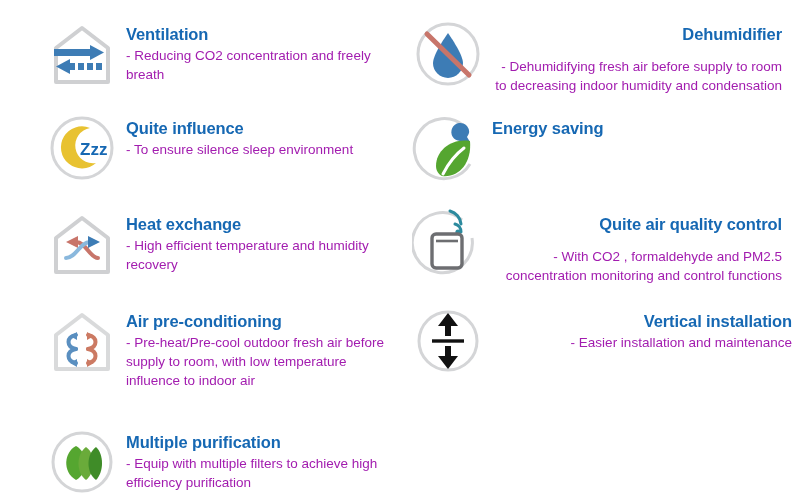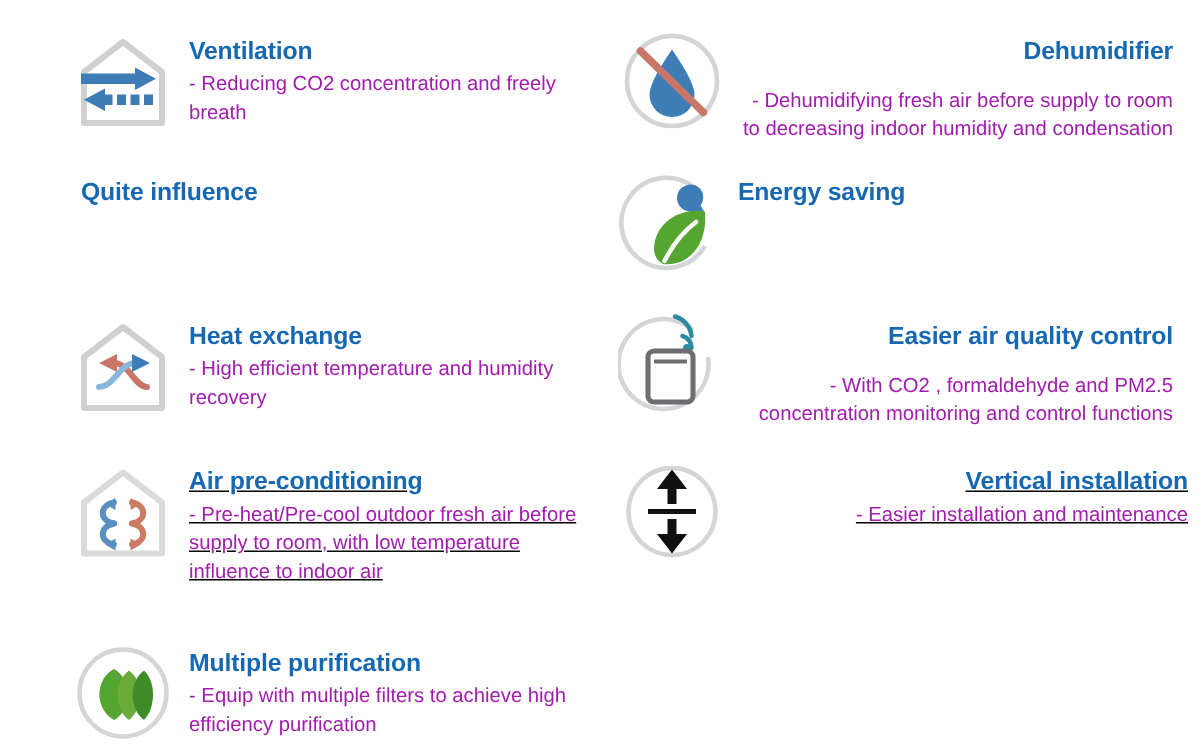--- a/index.html
+++ b/index.html
@@ -55,21 +55,21 @@
     margin: 0;
   }
 
   
   .col-left  { left: 46px; }
   .col-right { left: 412px; text-align: right; }
 
   .row1 { top: 18px; }
   .row2 { top: 112px; }
   .row3 { top: 208px; }
-  .row4 { top: 305px; text-decoration: underline; }
+  .row4 { top: 305px; }
   .row5 { top: 426px; }
 
   .w-left  { width: 360px; }
   .w-right { width: 372px; }
 
   .desc-narrow { width: 272px; }
   .desc-wide   { width: 290px; margin-top: 13px; }
   .desc-full   { width: 300px; }
 </style>
 </head>
@@ -108,22 +108,30 @@
         <line x1="15" y1="16" x2="57" y2="57" stroke="#c8756a" stroke-width="5" stroke-linecap="round"></line>
       </svg>
     </div>
     <div class="text-wrap">
       <p class="feat-title">Dehumidifier</p>
       <p class="feat-desc desc-wide">- Dehumidifying fresh air before supply to room to decreasing indoor humidity and condensation</p>
     </div>
   </div>
 
   <div class="feature col-left row2 w-left">
+    <div class="icon-wrap">
+      <svg viewBox="0 0 72 72">
+        <circle cx="36" cy="36" r="30" fill="none" stroke="#d4d5d7" stroke-width="3"></circle>
+        <path d="M44 16 a21 21 0 1 0 6 35 a17 17 0 0 1 -6 -35 Z" fill="#e8c231"></path>
+        <text x="34" y="43" font-family="Liberation Sans, sans-serif" font-size="17" font-weight="bold" fill="#1668b3">Zzz</text>
+      </svg>
+    </div>
     <div class="text-wrap">
       <p class="feat-title">Quite influence</p>
+      <p class="feat-desc desc-full">- To ensure silence sleep environment</p>
     </div>
   </div>
 
   <div class="feature col-right row2 w-right">
     <div class="icon-wrap">
       <svg viewBox="0 0 72 72">
         <path d="M52 14 A30 30 0 1 0 58 52" fill="none" stroke="#d4d5d7" stroke-width="3"></path>
         <path d="M55 14 a9 9 0 1 0 -7 15 l3 5 l7 -4 l-3 -5 a9 9 0 0 0 0 -11 Z" fill="#3d7cb5"></path>
         <path d="M58 29 C40 26 24 38 24 54 C24 58 26 62 30 64 C46 66 60 52 58 29 Z" fill="#55a630"></path>
         <path d="M52 36 C44 42 36 52 31 62" fill="none" stroke="#ffffff" stroke-width="3" stroke-linecap="round"></path>
@@ -157,21 +165,21 @@
         <g fill="none" stroke="#2c8a9e" stroke-width="3" stroke-linecap="round">
           <path d="M49 24 a8 8 0 0 0 -6 -8"></path>
           <path d="M49 16 a15 15 0 0 0 -11 -13"></path>
         </g>
         <circle cx="46" cy="24" r="2.6" fill="#2c8a9e"></circle>
         <rect x="20" y="26" width="30" height="34" rx="4" fill="none" stroke="#6d6e71" stroke-width="3.4"></rect>
         <line x1="24" y1="33" x2="46" y2="33" stroke="#6d6e71" stroke-width="2.6"></line>
       </svg>
     </div>
     <div class="text-wrap">
-      <p class="feat-title">Easier air quality control</p>
+      <p class="feat-title">Quite air quality control</p>
       <p class="feat-desc desc-wide">- With CO2 , formaldehyde and PM2.5 concentration monitoring and control functions</p>
     </div>
   </div>
 
   <div class="feature col-left row4 w-left">
     <div class="icon-wrap">
       <svg viewBox="0 0 72 72">
         <path d="M10 64 L10 30 L36 10 L62 30 L62 64 Z" fill="none" stroke="#d9dadb" stroke-width="4" stroke-linejoin="round"></path>
         <g fill="none" stroke="#5a8fc0" stroke-width="4" stroke-linecap="round">
           <path d="M30 30 C20 32 20 42 30 44"></path>

